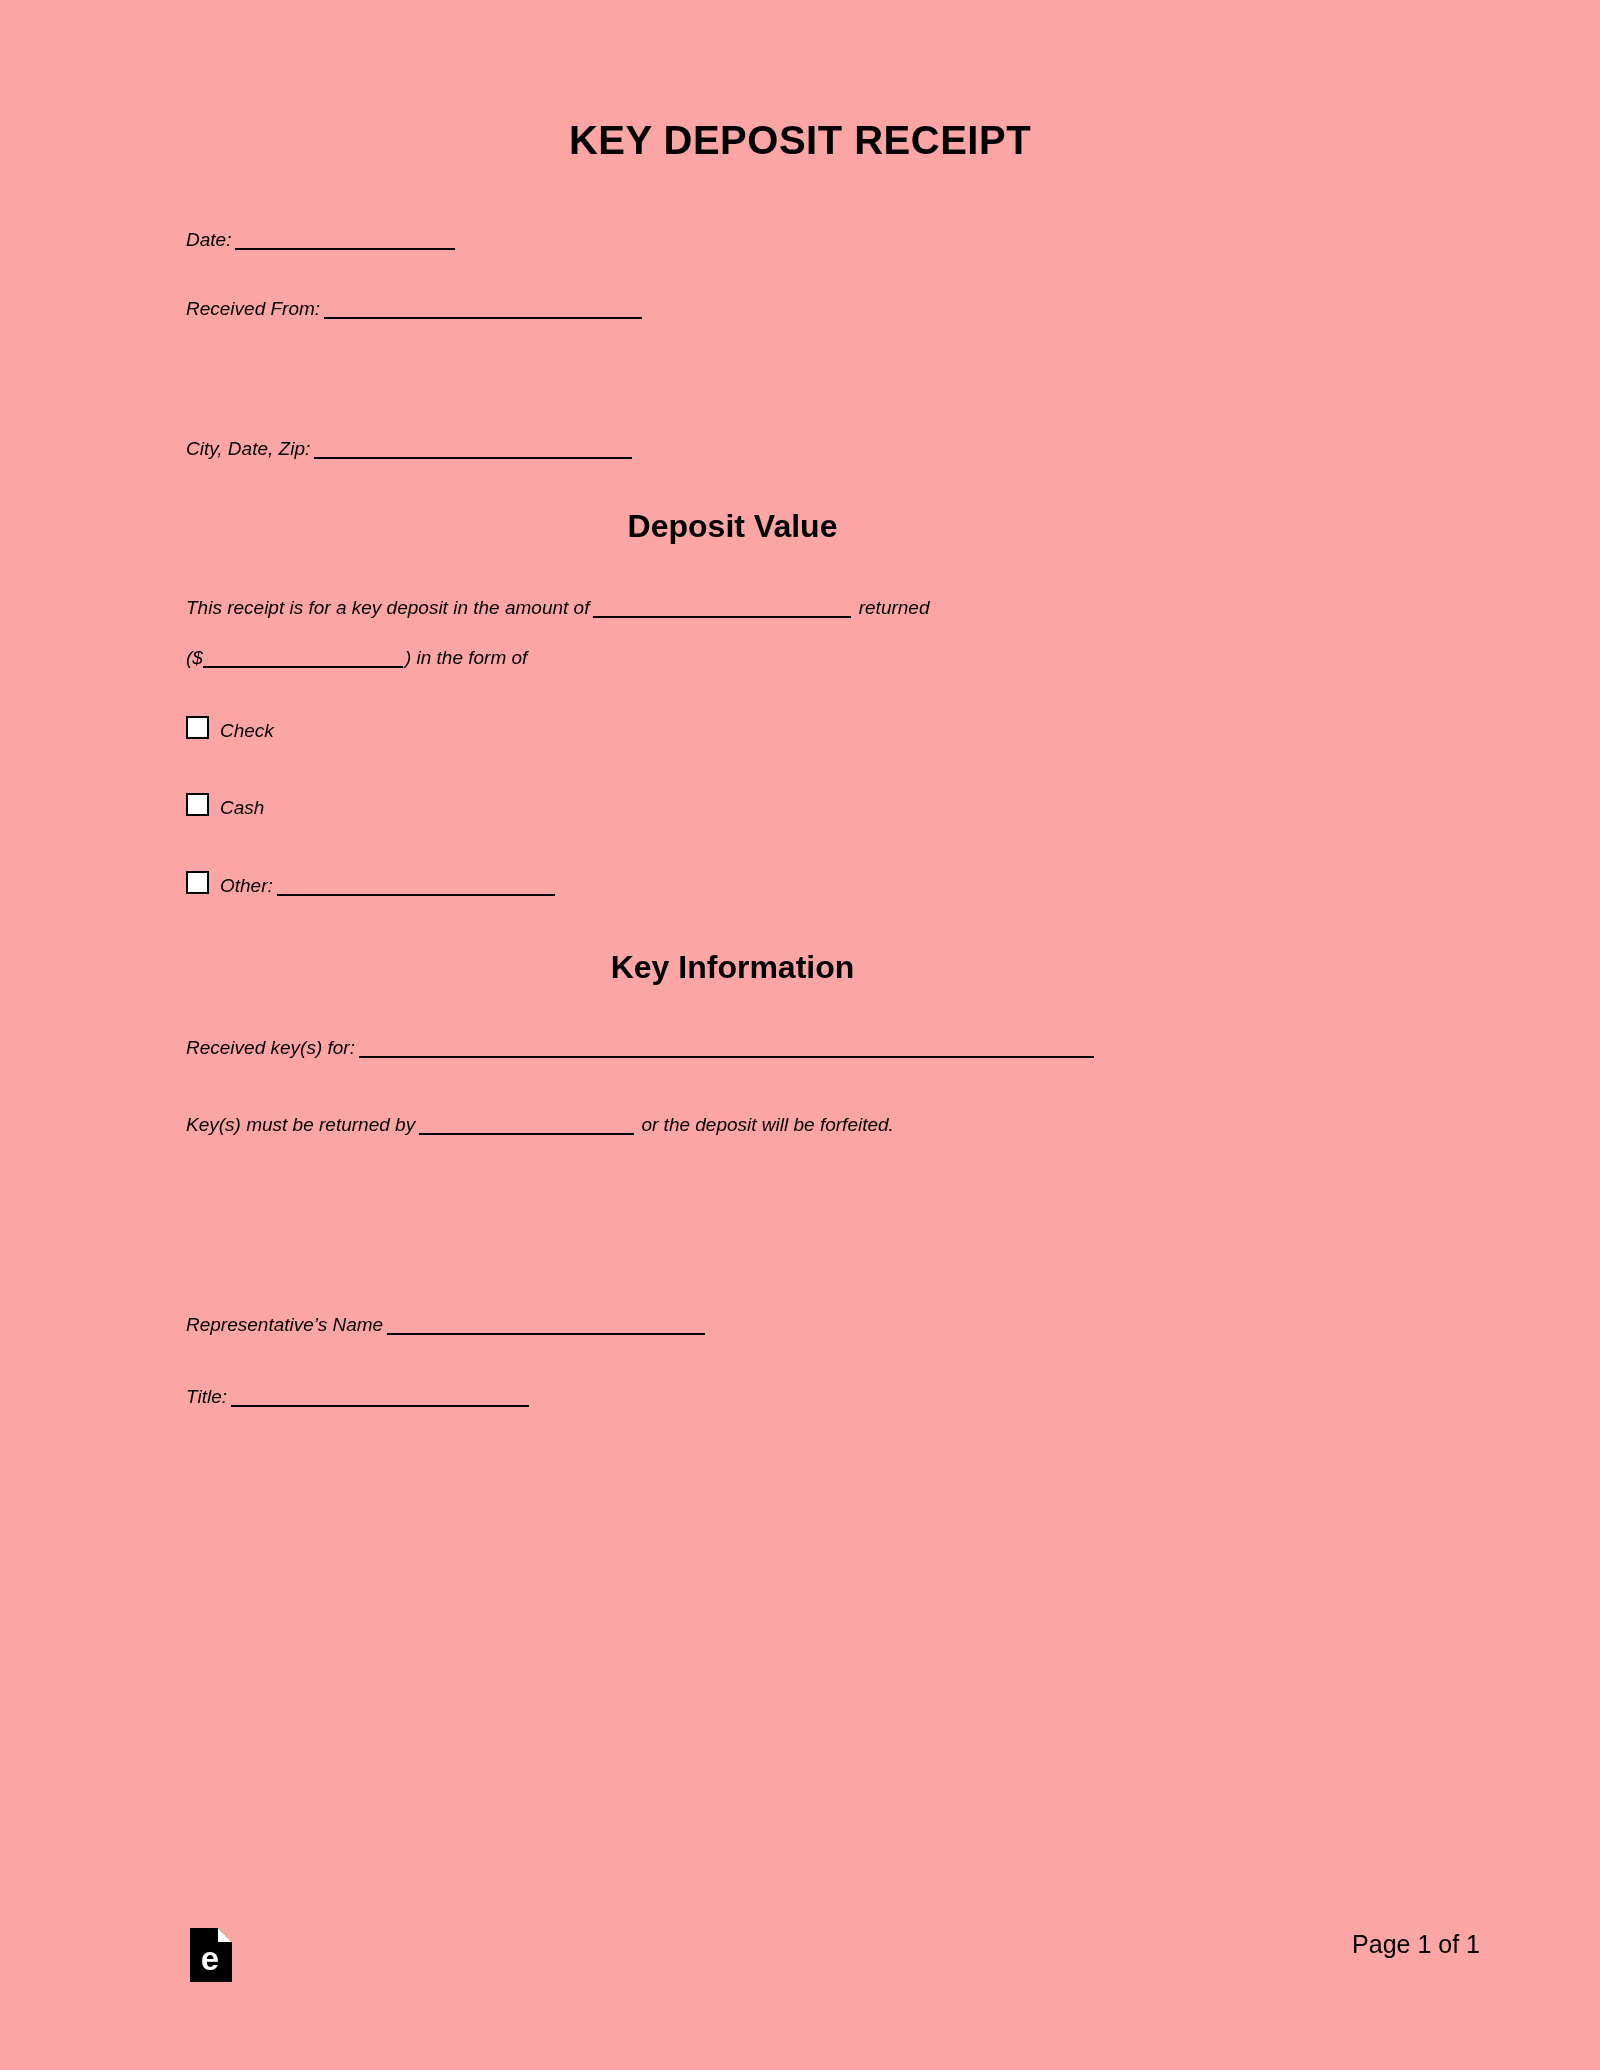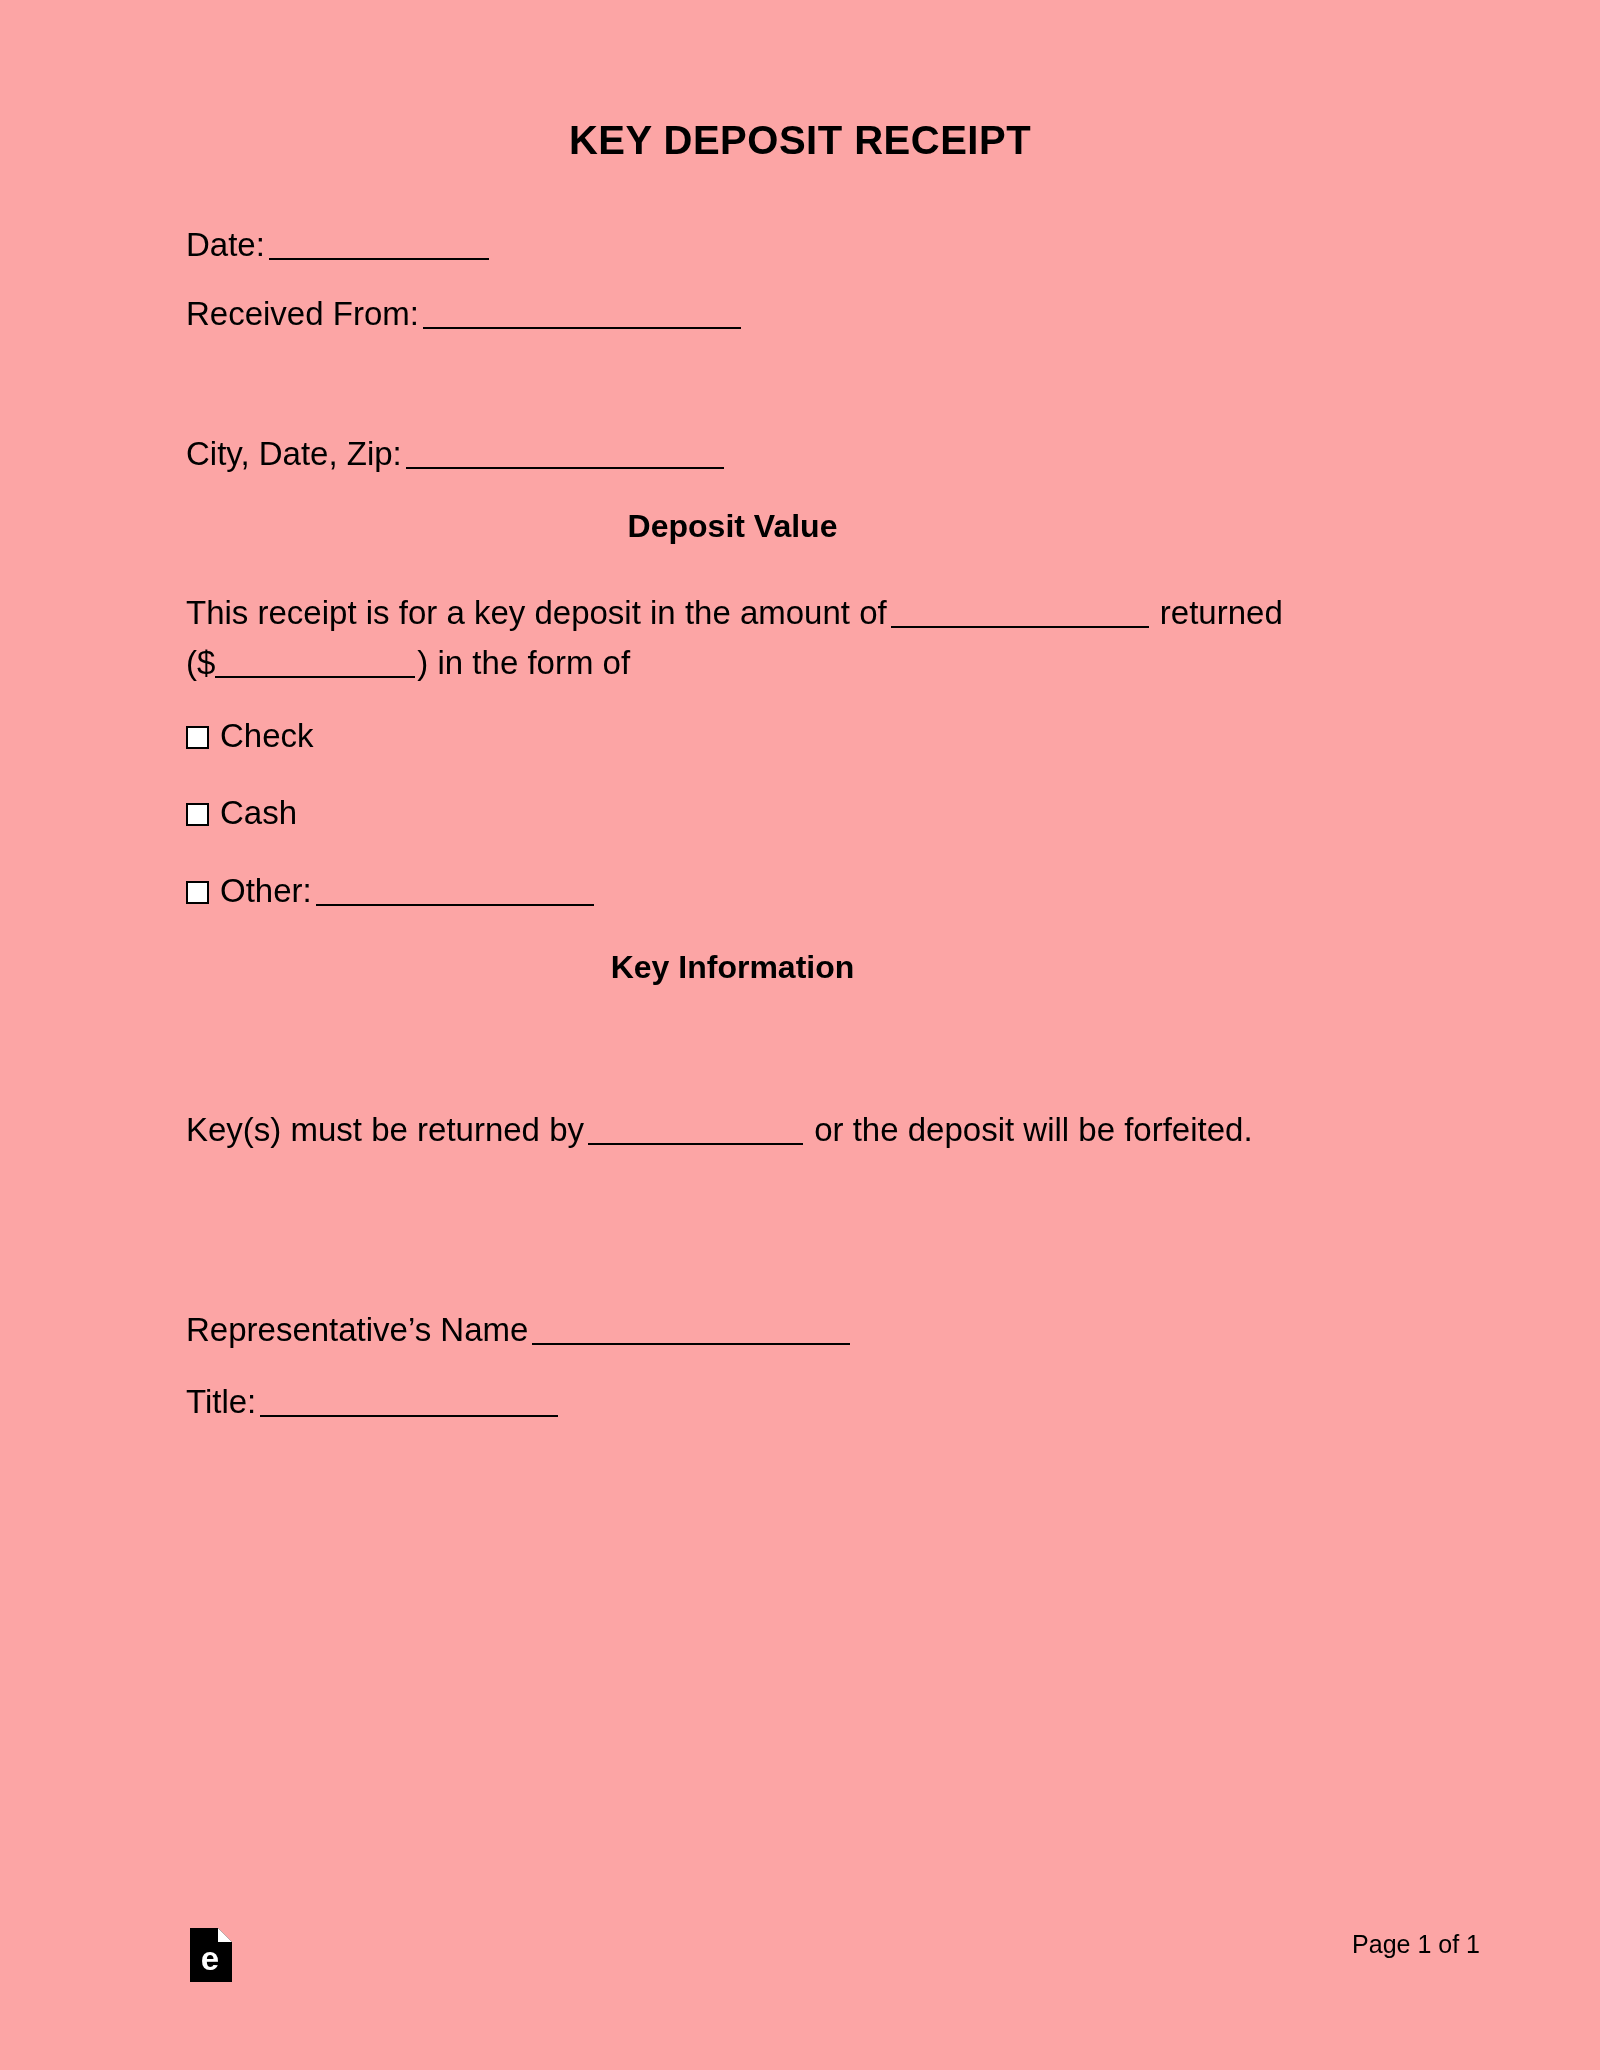--- a/index.html
+++ b/index.html
@@ -29,23 +29,24 @@
     text-align: center;
     font-size: 40px;
     font-weight: bold;
     letter-spacing: 0.5px;
   }
 
   
   .row {
     position: absolute;
     left: 186px;
-    font-size: 33px;
+    font-size: 19px;
     line-height: 1.2;
     white-space: nowrap;
+    font-style: italic;
   }
   .row.bold { font-weight: bold; }
 
   
   .section-heading {
     position: absolute;
     left: 0;
     width: 1465px;
     text-align: center;
     font-size: 32px;
@@ -144,20 +145,23 @@
   <div class="row" style="top:793px;">
     <span class="cbox"></span><span>Cash</span>
   </div>
 
   <div class="row" style="top:871px;">
     <span class="cbox"></span><span>Other:</span><span class="blank" style="width:278px;"></span>
   </div>
 
   <div class="section-heading" style="top:949px;">Key Information</div>
 
+  <div class="row" style="top:1033px;">
+    <span>Received key(s) for:</span><span class="blank" style="width:735px;"></span>
+  </div>
 
   <div class="row" style="top:1110px;">
     <span>Key(s) must be returned by</span><span class="blank" style="width:215px;"></span>
     <span>or the deposit will be forfeited.</span>
   </div>
 
 
   <div class="row" style="top:1310px;">
     <span>Representative’s Name</span><span class="blank" style="width:318px;"></span>
   </div>

